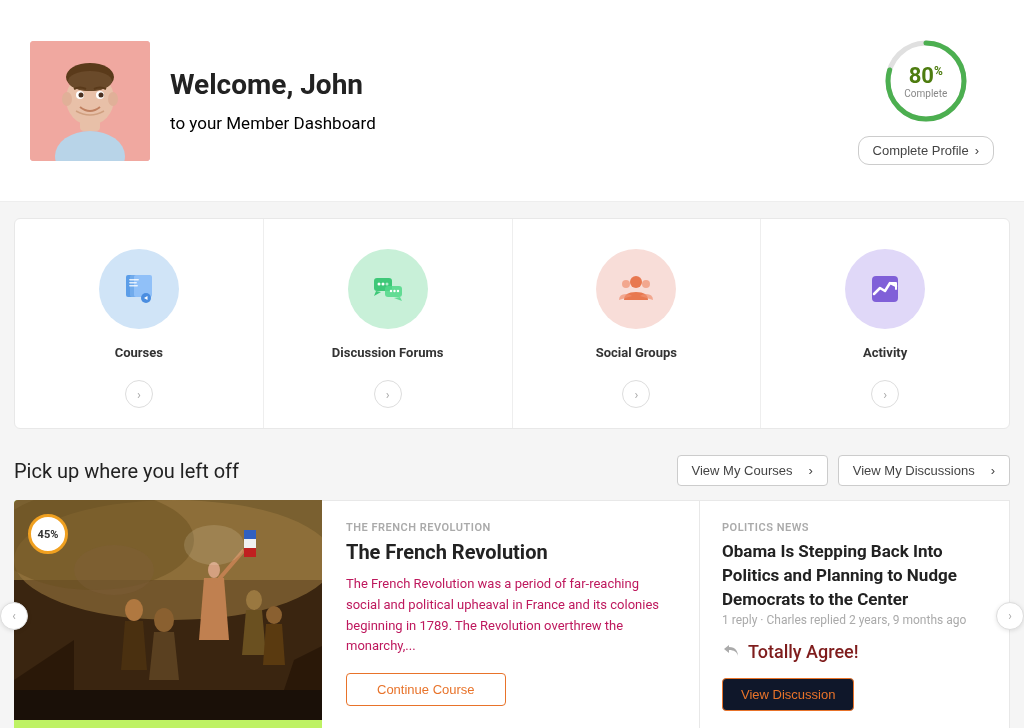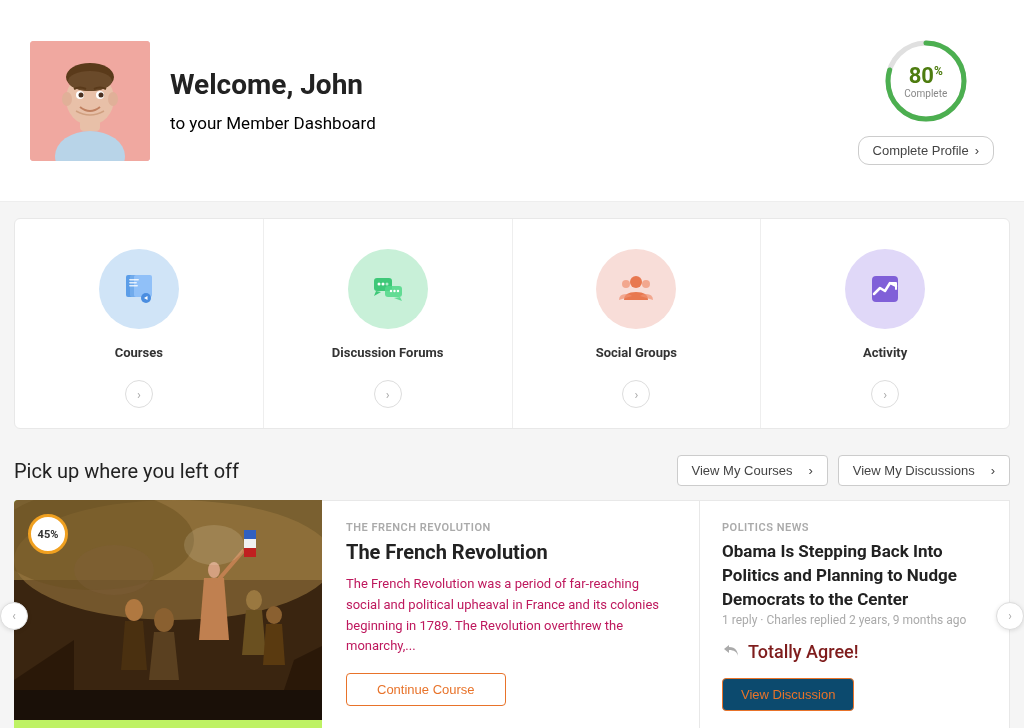--- a/index.html
+++ b/index.html
@@ -287,21 +287,21 @@
       color: #aaa;
       font-size: 16px;
     }
     .comment-text {
       font-size: 18px;
       color: #7f1d1d;
       font-weight: 500;
     }
     .view-discussion-btn {
       border: 1px solid #e8732a;
-      background: #0c4a6e;
+      background: #0f172a;
       color: #e8732a;
       padding: 8px 18px;
       border-radius: 4px;
       cursor: pointer;
       font-size: 13px;
       font-weight: 500;
     }
 
     
     .card-nav-right {

